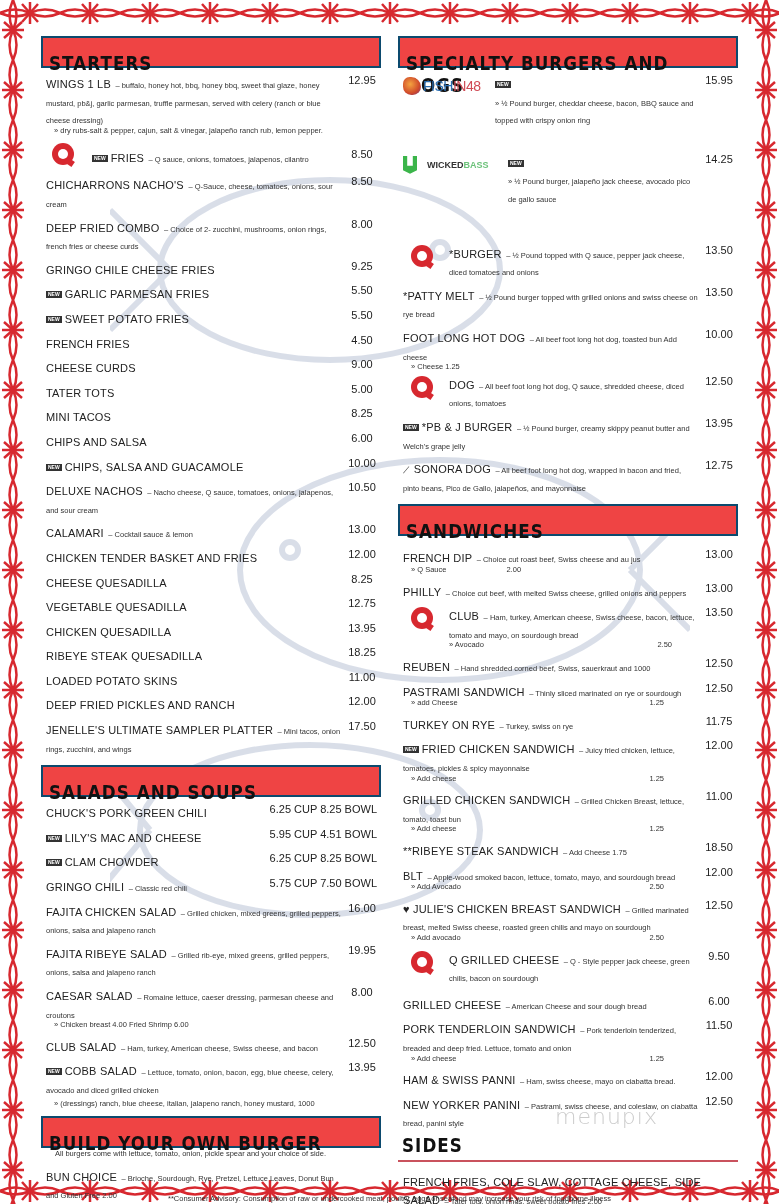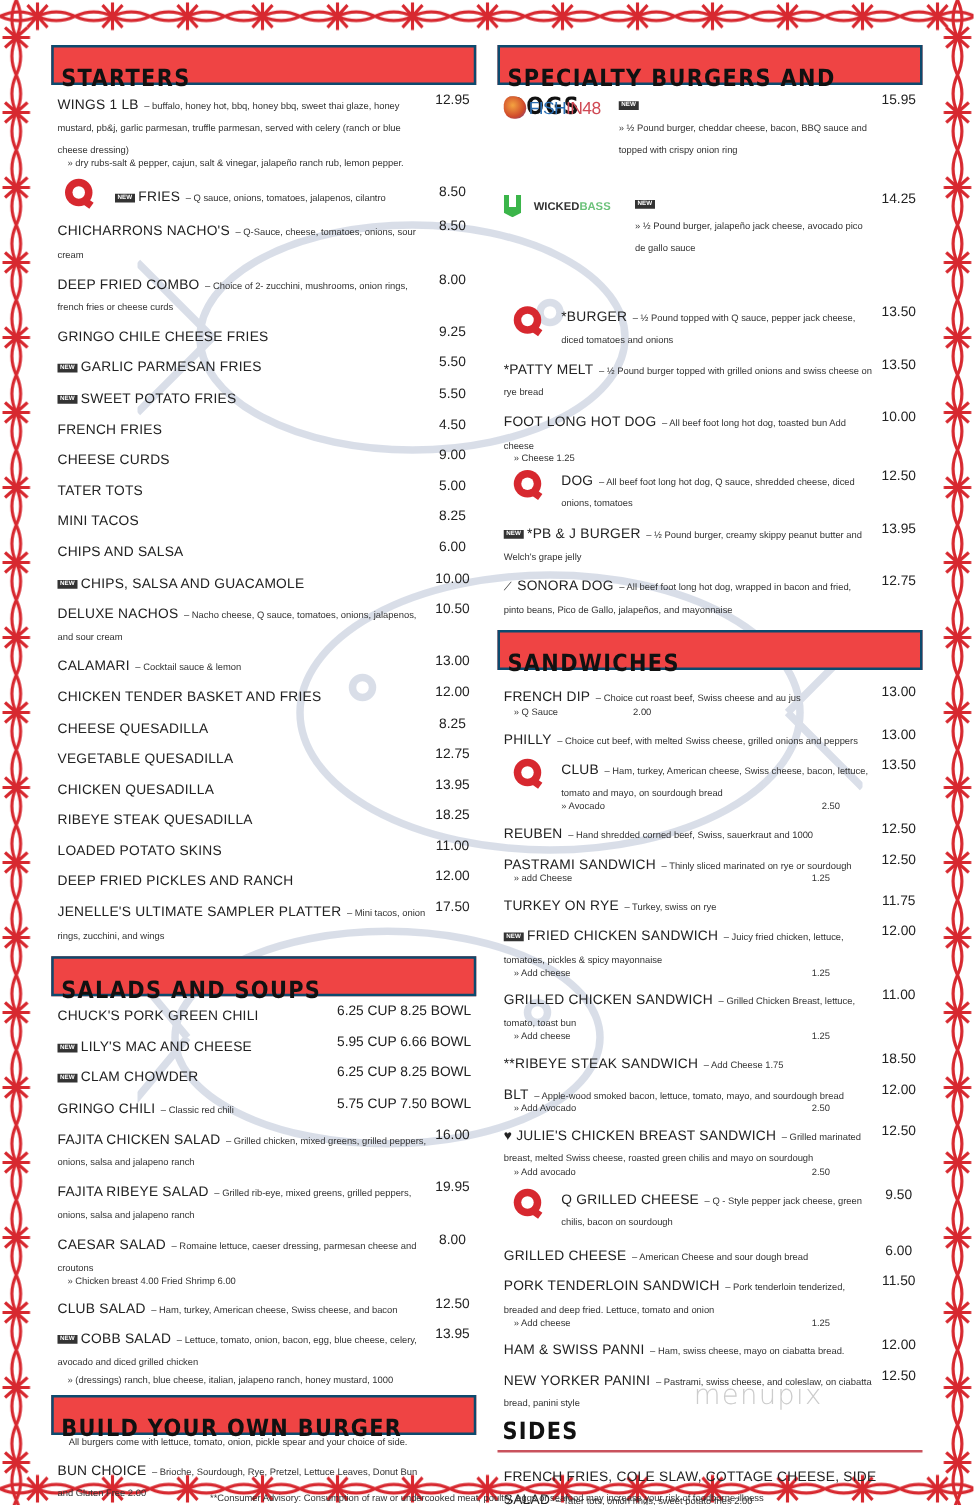--- a/index.html
+++ b/index.html
@@ -237,21 +237,21 @@
   <div class="sec-head"><span>SALADS AND SOUPS</span></div>
   <div class="item">
       <div class="row">
         <div class="txt"><span class="name">CHUCK'S PORK GREEN CHILI</span></div>
         <span class="price">6.25 CUP 8.25 BOWL</span>
       </div>
     </div>
   <div class="item">
       <div class="row">
         <div class="txt"><span class="new">NEW</span><span class="name">LILY'S MAC AND CHEESE</span></div>
-        <span class="price">5.95 CUP 6.66 BOWL</span>
+        <span class="price">5.95 CUP 4.51 BOWL</span>
       </div>
     </div>
   <div class="item">
       <div class="row">
         <div class="txt"><span class="new">NEW</span><span class="name">CLAM CHOWDER</span></div>
         <span class="price">6.25 CUP 8.25 BOWL</span>
       </div>
     </div>
   <div class="item">
       <div class="row">

